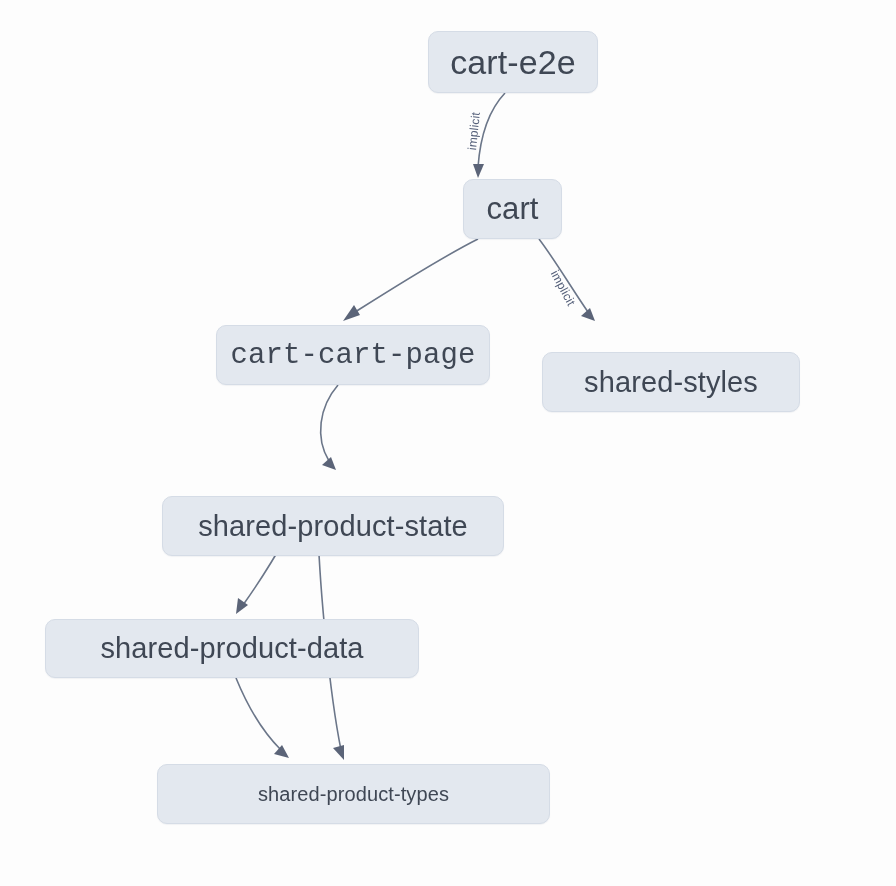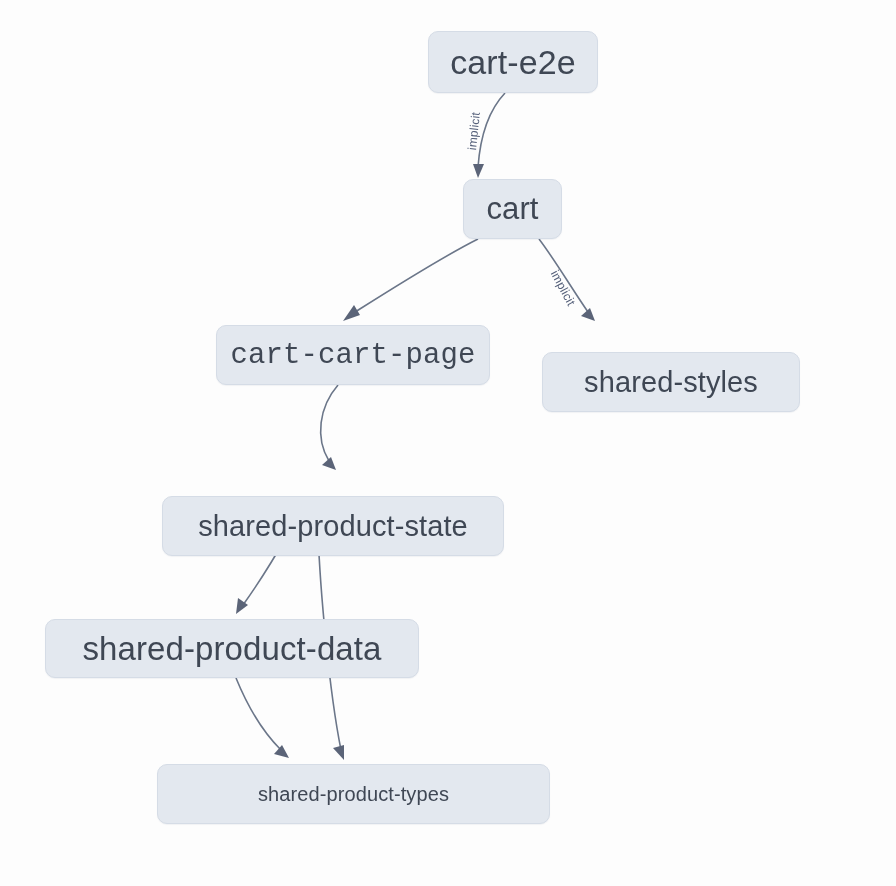--- a/index.html
+++ b/index.html
@@ -109,21 +109,21 @@
       <div class="graph-node" style="left: 216px; top: 325px; width: 274px; height: 60px; background: rgb(227, 232, 239); border-color: rgb(213, 220, 230); font-family: Liberation Mono, monospace;">
         <span style="font-size: 29px; color: rgb(63, 71, 84);">cart-cart-page</span>
       </div>
       <div class="graph-node" style="left: 542px; top: 325px; width: 258px; height: 60px; background: rgb(227, 232, 239); border-color: rgb(213, 220, 230); margin-top: 27px;">
         <span style="font-size: 29px; color: rgb(63, 71, 84);">shared-styles</span>
       </div>
       <div class="graph-node" style="left: 162px; top: 472px; width: 342px; height: 60px; background: rgb(227, 232, 239); border-color: rgb(213, 220, 230); margin-top: 24px;">
         <span style="font-size: 29px; color: rgb(63, 71, 84);">shared-product-state</span>
       </div>
       <div class="graph-node" style="left: 45px; top: 619px; width: 374px; height: 59px; background: rgb(227, 232, 239); border-color: rgb(213, 220, 230);">
-        <span style="font-size: 33px; color: rgb(63, 71, 84);">shared-product-data</span>
+        <span style="font-size: 29px; color: rgb(63, 71, 84);">shared-product-data</span>
       </div>
       <div class="graph-node" style="left: 157px; top: 764px; width: 393px; height: 60px; background: rgb(227, 232, 239); border-color: rgb(213, 220, 230);">
         <span style="font-size: 20px; color: rgb(63, 71, 84);">shared-product-types</span>
       </div>
     </div>
   <div id="label-layer">
       <div class="edge-label" style="color: rgb(85, 96, 122); left: 474px; top: 131px; transform: translate(-50%, -50%) rotate(-84deg);">implicit</div>
       <div class="edge-label" style="color: rgb(85, 96, 122); left: 563px; top: 288px; transform: translate(-50%, -50%) rotate(62deg);">implicit</div>
     </div>
 

